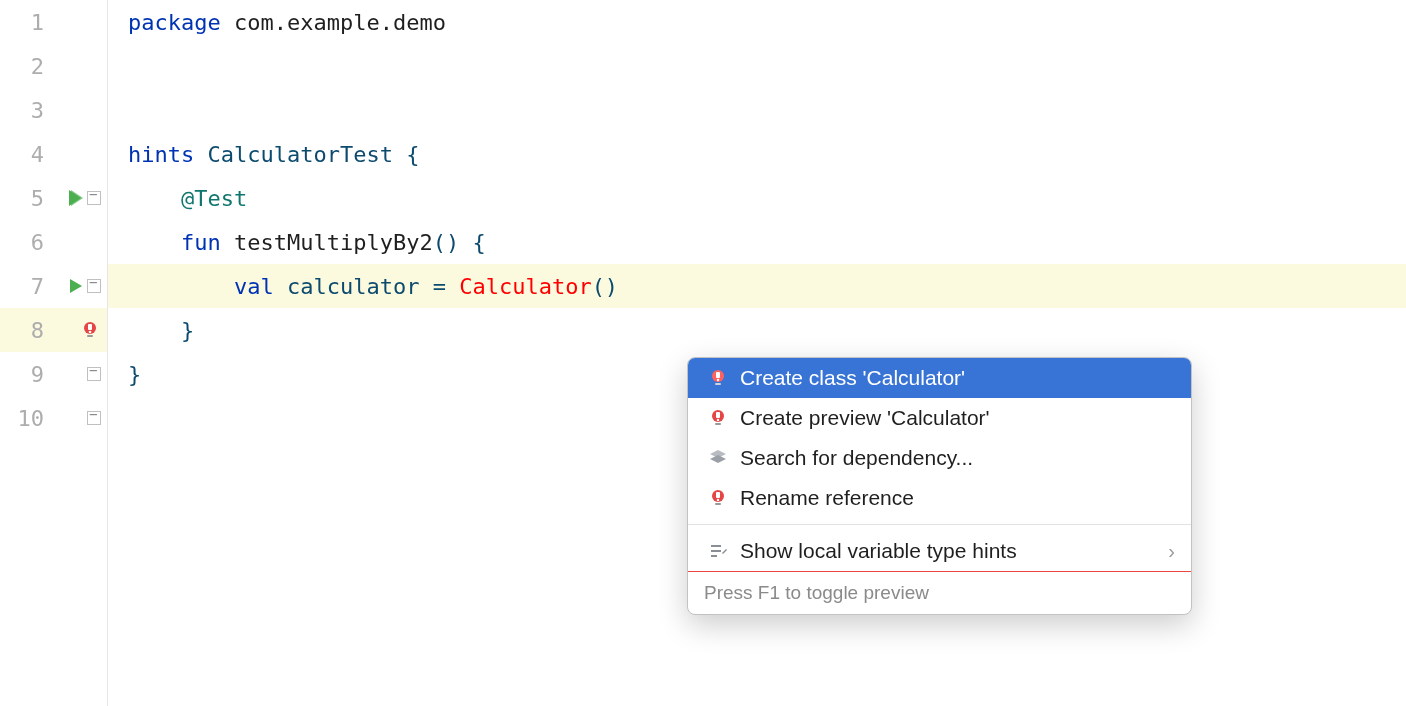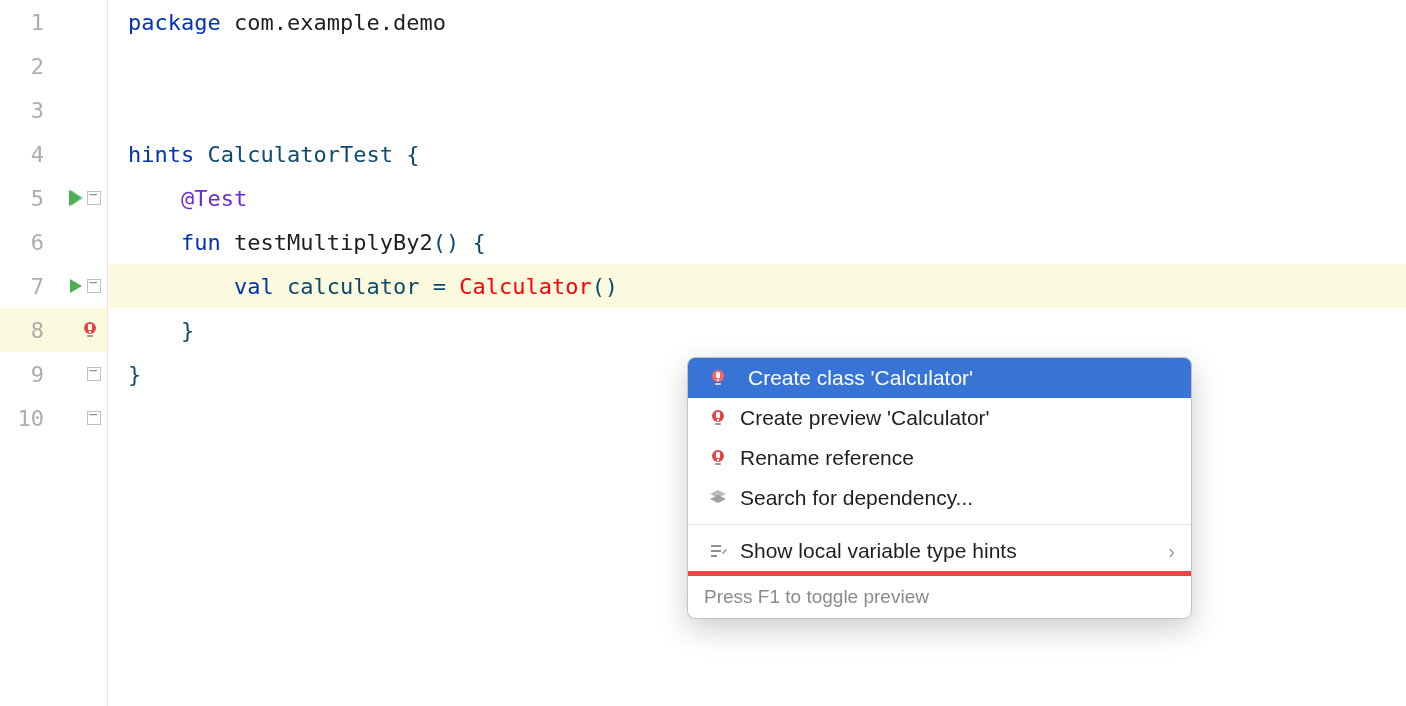--- a/index.html
+++ b/index.html
@@ -69,21 +69,21 @@
     align-items: center;
     padding-left: 20px;
     white-space: pre;
   }
   .highlight-row {
     background: #fbfadf;
   }
   .kw { color: #0033b3; }
   .pkg { color: #1f1f1f; }
   .imp-cls { color: #808000; font-style: italic; }
-  .ann { color: #6d28d9; text-align: right; }
+  .ann { color: #0f766e; text-align: right; }
   .fname { color: #1f1f1f; }
   .err { color: #ff0000; }
   .plain { color: #0c4a6e; }
 
   
   .bulb-red {
     width: 22px; height: 22px;
     display: inline-flex; align-items: center; justify-content: center;
   }
 
@@ -105,41 +105,40 @@
     display: flex;
     align-items: center;
     height: 40px;
     padding: 0 16px;
     color: #1f1f1f;
     cursor: default;
   }
   .popup-item.selected {
     background: #3874d6;
     color: #ffffff;
-    gap: 8px;
   }
   .popup-item .pi-icon {
     width: 28px;
     display: flex;
     align-items: center;
     justify-content: center;
     margin-right: 8px;
   }
   .popup-item .pi-label { flex: 1; }
   .popup-sep {
     height: 1px;
     background: #e2e2e2;
     margin: 6px 0;
   }
   .popup-item .chevron {
     color: #9a9a9a;
     font-size: 20px;
   }
   .popup-footer {
-    border-top: 5px solid #ef4444;
+    border-top: 1px solid #ef4444;
     padding: 10px 16px;
     color: #8a8a8a;
     font-size: 19px;
   }
 
   
   .marker-strip {
     position: absolute;
     right: 0; top: 0;
     width: 4px; height: 100%;
@@ -251,37 +250,37 @@
             <rect x="8" y="4" width="4" height="6" rx="1" fill="#ffffff"></rect>
             <circle cx="10" cy="12" r="1.2" fill="#ffffff"></circle>
             <rect x="7" y="15" width="6" height="2" rx="1" fill="#9a9a9a"></rect>
           </svg>
         </span>
         <span class="pi-label">Create preview 'Calculator'</span>
       </div>
       <div class="popup-item">
         <span class="pi-icon">
           <svg width="20" height="20" viewBox="0 0 20 20">
+            <polygon points="10,2 18,6 10,10 2,6" fill="#b8bcc2"></polygon>
+            <polygon points="10,7 18,11 10,15 2,11" fill="#9ba0a7"></polygon>
+          </svg>
+        </span>
+        <span class="pi-label">Search for dependency...</span>
+      </div>
+      <div class="popup-item">
+        <span class="pi-icon">
+          <svg width="20" height="20" viewBox="0 0 20 20">
             <circle cx="10" cy="8" r="6" fill="#e64545"></circle>
             <rect x="8" y="4" width="4" height="6" rx="1" fill="#ffffff"></rect>
             <circle cx="10" cy="12" r="1.2" fill="#ffffff"></circle>
             <rect x="7" y="15" width="6" height="2" rx="1" fill="#9a9a9a"></rect>
           </svg>
         </span>
         <span class="pi-label">Rename reference</span>
       </div>
-      <div class="popup-item">
-        <span class="pi-icon">
-          <svg width="20" height="20" viewBox="0 0 20 20">
-            <polygon points="10,2 18,6 10,10 2,6" fill="#b8bcc2"></polygon>
-            <polygon points="10,7 18,11 10,15 2,11" fill="#9ba0a7"></polygon>
-          </svg>
-        </span>
-        <span class="pi-label">Search for dependency...</span>
-      </div>
 
       <div class="popup-sep"></div>
 
       <div class="popup-item">
         <span class="pi-icon">
           <svg width="20" height="20" viewBox="0 0 20 20">
             <rect x="3" y="4" width="10" height="2" fill="#8a8f96"></rect>
             <rect x="3" y="9" width="10" height="2" fill="#8a8f96"></rect>
             <rect x="3" y="14" width="6" height="2" fill="#8a8f96"></rect>
             <polygon points="14,12 18,8 19,9 15,13" fill="#8a8f96"></polygon>

